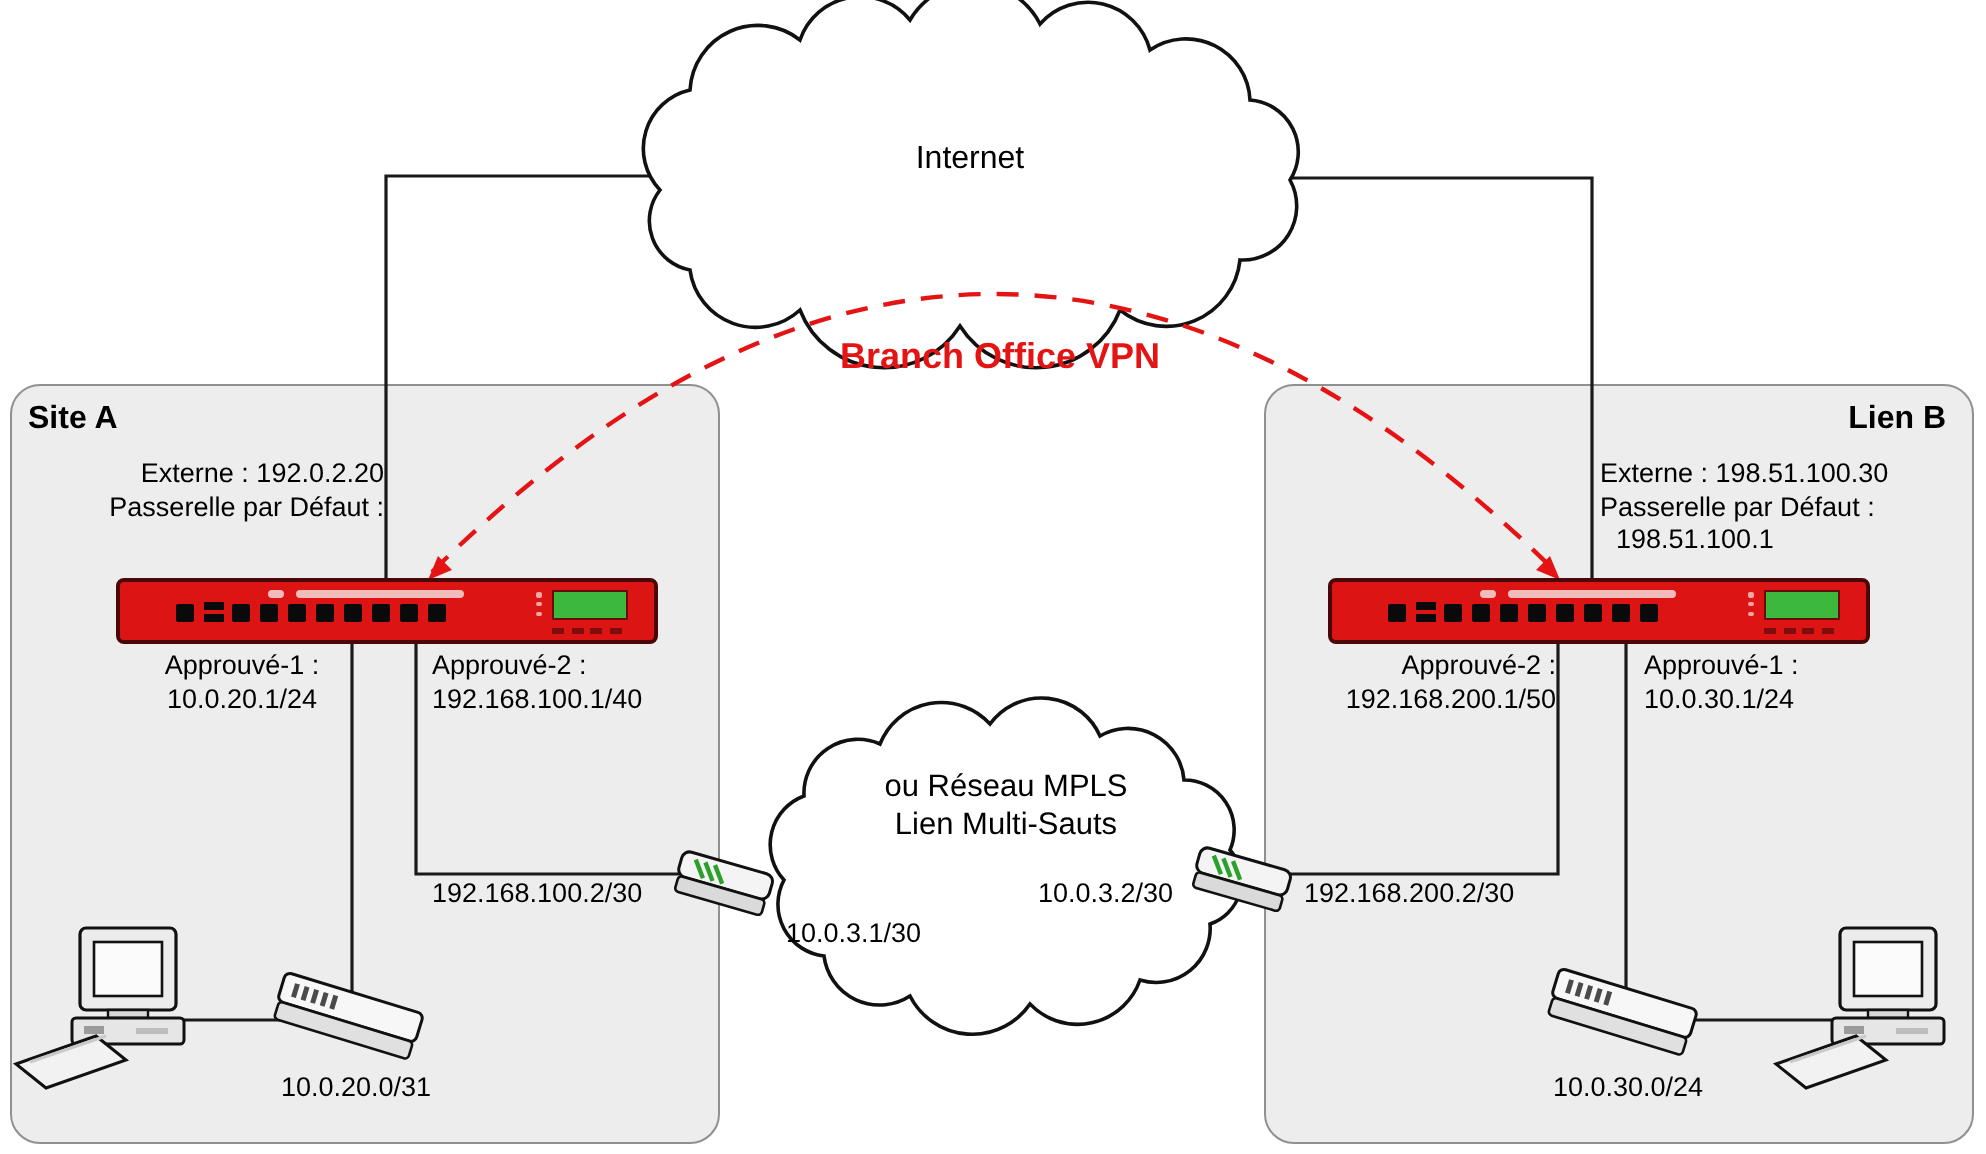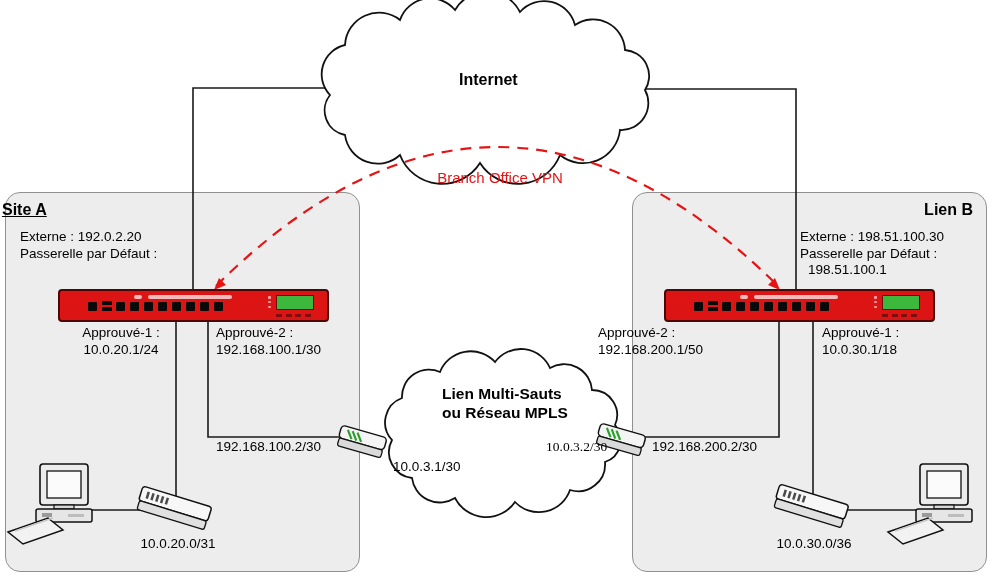--- a/index.html
+++ b/index.html
@@ -30,24 +30,24 @@
   .fw .stripe-s{position:absolute;left:74px;top:4px;width:8px;height:4px;background:#f2bcbc;border-radius:2px;}
   .fw .stripe{position:absolute;left:88px;top:4px;width:84px;height:4px;background:#f2bcbc;border-radius:2px;}
   .fw .dots{position:absolute;left:208px;top:5px;}
   .fw .dots i{display:block;width:2.6px;height:2.6px;background:#f2a6a6;margin-bottom:2.2px;border-radius:1px;}
   .fw .lcd{position:absolute;left:216px;top:4px;width:36px;height:13px;background:var(--lcd-green);border:1.5px solid #6b0a0a;}
   .fw .lcd-keys{position:absolute;left:216px;top:23px;width:40px;display:flex;gap:3.5px;}
   .fw .lcd-keys i{display:block;width:6px;height:3px;background:#7e0e0e;}
   
   .lbl{position:absolute;font-size:13.5px;line-height:16.5px;white-space:nowrap;z-index:4;}
   .lbl.center{text-align:center;}
-  .lbl.right{text-align:left;}
+  .lbl.right{text-align:right;}
   .title{position:absolute;font-size:16px;font-weight:bold;z-index:4;white-space:nowrap;}
-  .cloud-title{position:absolute;font-weight:bold;font-size:15.5px;line-height:19px;z-index:4;margin-left:26px;}
-  #lbl-vpn{color:var(--vpn-red);font-size:15px;}
+  .cloud-title{position:absolute;font-weight:normal;font-size:15.5px;line-height:19px;text-align:center;z-index:4;}
+  #lbl-vpn{color:var(--vpn-red);font-size:18px;font-weight:bold;}
 </style>
 </head>
 <body>
 
 <div id="stage">
 
   <div id="site-a-box" class="site-box"></div>
   <div id="site-b-box" class="site-box"></div>
 
   <svg id="net-svg" width="993" height="577" viewBox="0 0 993 577">
@@ -177,54 +177,54 @@
         <i></i>
         <i></i>
         <i></i>
       </span>
   </div>
 
   <div class="cloud-title" style="left:433px;top:70px;width:104px;font-size:16px;">Internet</div>
 
   <div id="lbl-vpn" class="lbl center" style="left:410px;top:170px;width:180px;">Branch Office VPN</div>
 
-  <div class="title" style="left:2px;top:201px;text-decoration:underline;">Site A</div>
+  <div class="title" style="left:14px;top:201px;">Site A</div>
   <div class="title" style="right:20px;top:201px;">Lien B</div>
 
   <div class="lbl right" style="left:20px;top:229px;width:172px;">Externe : 192.0.2.20</div>
   <div class="lbl right" style="left:20px;top:246px;width:172px;">Passerelle par Défaut :</div>
 
   <div class="lbl" style="left:800px;top:229px;">Externe : 198.51.100.30</div>
   <div class="lbl" style="left:800px;top:246px;">Passerelle par Défaut :</div>
   <div class="lbl" style="left:808px;top:262px;">198.51.100.1</div>
 
   <div class="lbl center" style="left:62px;top:325px;width:118px;">
     <span style="display:block">Approuvé-1 :</span>
     <span style="display:block">10.0.20.1/24</span>
   </div>
   <div class="lbl" style="left:216px;top:325px;">
     <span style="display:block">Approuvé-2 :</span>
-    <span style="display:block">192.168.100.1/30</span>
+    <span style="display:block">192.168.100.1/40</span>
   </div>
 
   <div class="lbl right" style="left:598px;top:325px;width:180px;">
     <span style="display:block">Approuvé-2 :</span>
     <span style="display:block">192.168.200.1/50</span>
   </div>
   <div class="lbl" style="left:822px;top:325px;">
     <span style="display:block">Approuvé-1 :</span>
-    <span style="display:block">10.0.30.1/18</span>
+    <span style="display:block">10.0.30.1/24</span>
   </div>
 
   <div class="cloud-title" style="left:416px;top:384px;width:174px;">
+    <span style="display:block">ou Réseau MPLS</span>
     <span style="display:block">Lien Multi-Sauts</span>
-    <span style="display:block">ou Réseau MPLS</span>
   </div>
 
   <div class="lbl" style="left:216px;top:439px;">192.168.100.2/30</div>
   <div class="lbl" style="left:393px;top:459px;">10.0.3.1/30</div>
-  <div class="lbl" style="left:546px;top:439px;font-family:Liberation Serif, serif;">10.0.3.2/30</div>
+  <div class="lbl" style="left:519px;top:439px;">10.0.3.2/30</div>
   <div class="lbl" style="left:652px;top:439px;">192.168.200.2/30</div>
 
   <div class="lbl center" style="left:126px;top:536px;width:104px;">10.0.20.0/31</div>
-  <div class="lbl center" style="left:762px;top:536px;width:104px;">10.0.30.0/36</div>
+  <div class="lbl center" style="left:762px;top:536px;width:104px;">10.0.30.0/24</div>
 
 </div>
 
 </body></html>

